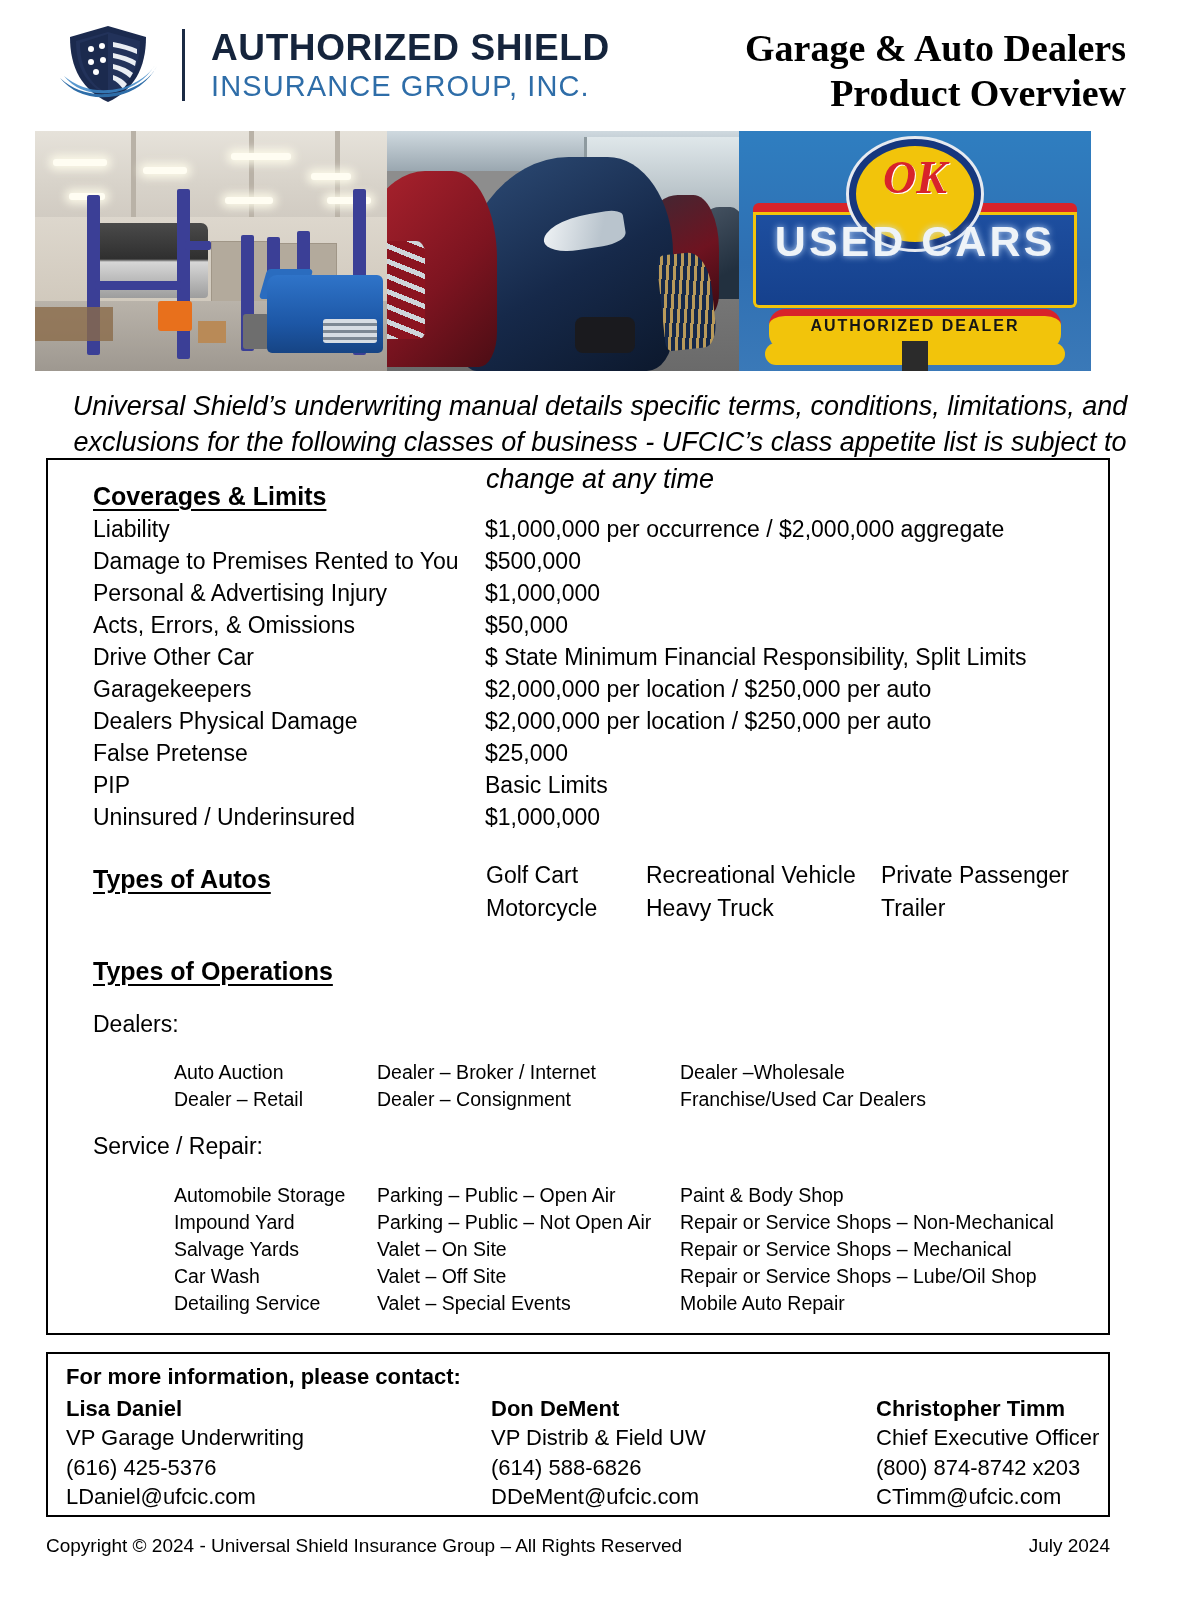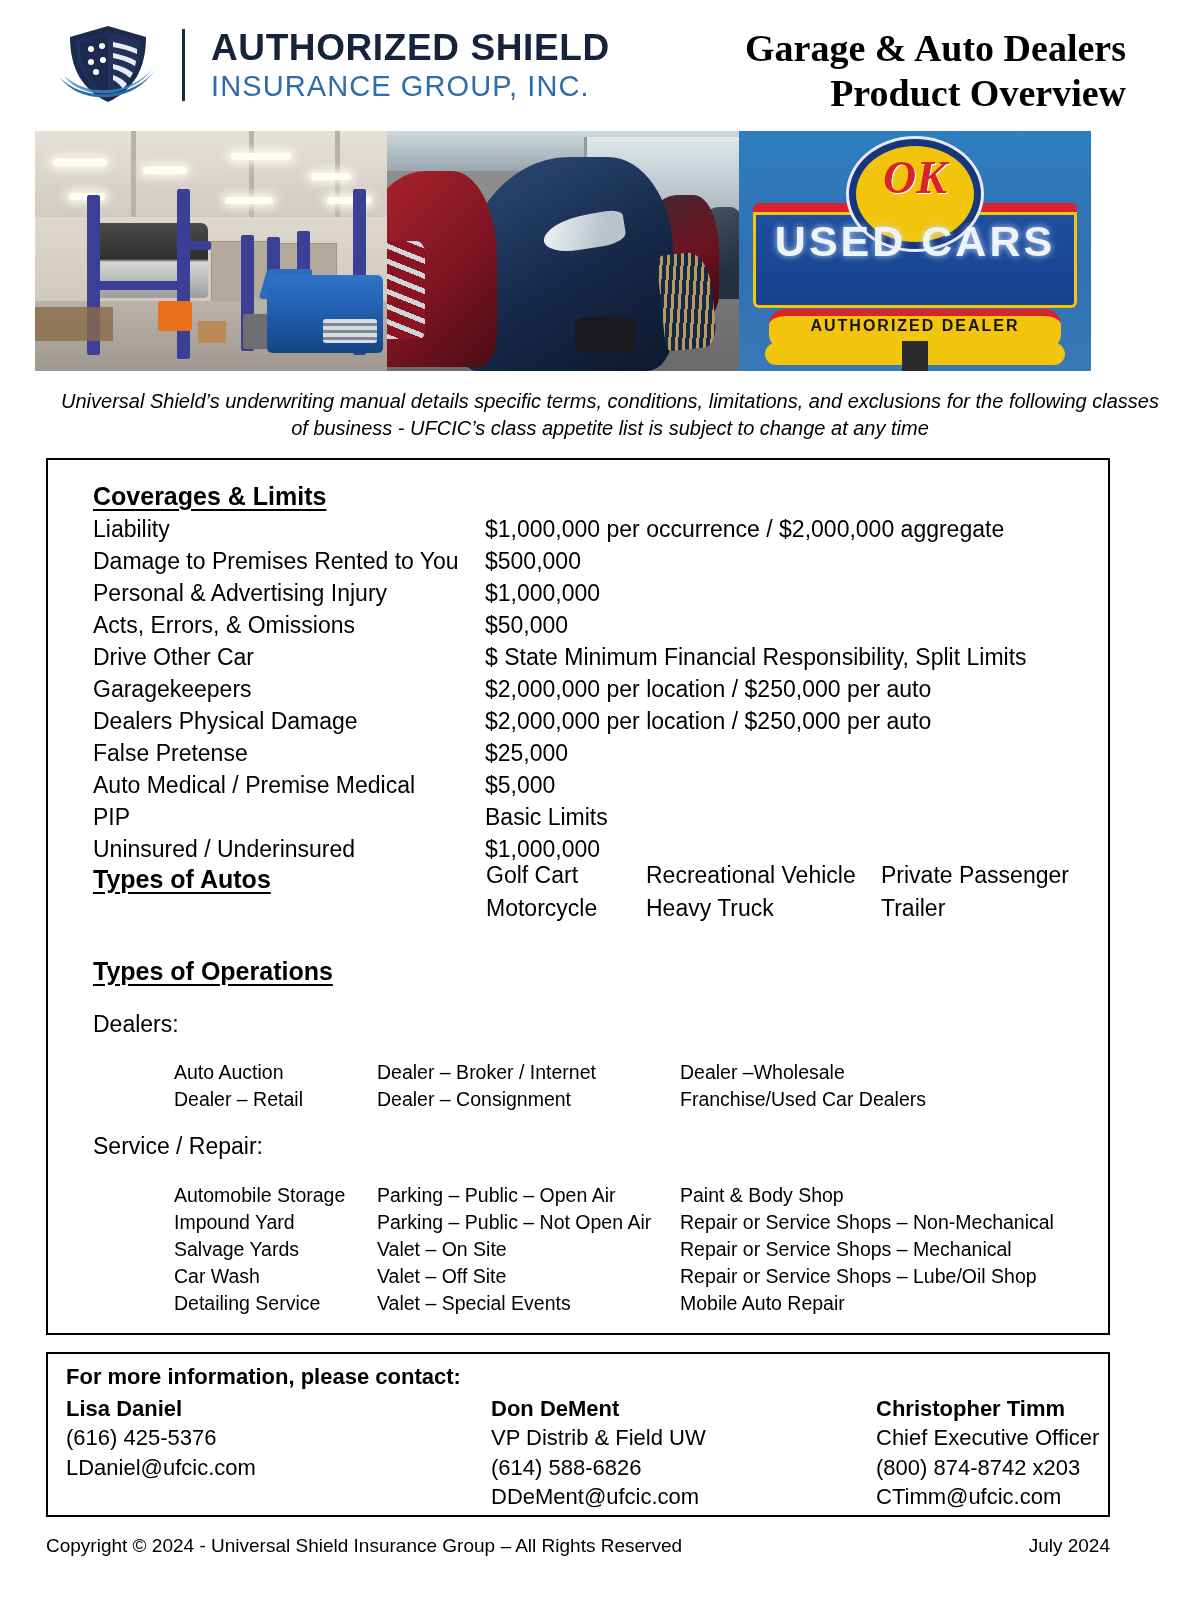--- a/index.html
+++ b/index.html
@@ -235,26 +235,26 @@
     bottom: 0; width: 26px; height: 30px; background: #2b2b2b;
   }
   .s-foot {
     position: absolute; left: 26px; right: 26px; bottom: 6px; height: 22px;
     background: #f2c40b; border-radius: 12px;
   }
 
   
   .intro {
     position: absolute;
-    top: 388px; left: 60px;
+    top: 388px; left: 50px;
     width: 1100px;
     text-align: center;
     font-family: "Liberation Sans", sans-serif;
     font-style: italic;
-    font-size: 20px;
+    font-size: 27px;
     line-height: 1.35;
   }
 
   
   .main-box {
     position: absolute;
     top: 458px; left: 46px;
     width: 1064px; height: 877px;
     border: 2px solid #000;
     box-sizing: border-box;
@@ -478,24 +478,20 @@
         </tr>
         <tr>
           <td class="k">Dealers Physical Damage</td>
           <td>$2,000,000 per location / $250,000 per auto</td>
         </tr>
         <tr>
           <td class="k">False Pretense</td>
           <td>$25,000</td>
         </tr>
         <tr>
-          <td class="k">Auto Medical / Premise Medical</td>
-          <td>$5,000</td>
-        </tr>
-        <tr>
           <td class="k">PIP</td>
           <td>Basic Limits</td>
         </tr>
         <tr>
           <td class="k">Uninsured / Underinsured</td>
           <td>$1,000,000</td>
         </tr>
       </tbody>
   </table>
 
@@ -539,20 +535,21 @@
       <div>Valet – Special Events</div>
       <div>Mobile Auto Repair</div>
     </div>
 </div>
 
 <div class="contact-box">
   <div class="contact-title">For more information, please contact:</div>
   <div class="contact-cols">
       <div class="contact-col">
         <div class="nm">Lisa Daniel</div>
+        <div>VP Garage Underwriting</div>
         <div>(616) 425-5376</div>
         <div>LDaniel@ufcic.com</div>
       </div>
       <div class="contact-col">
         <div class="nm">Don DeMent</div>
         <div>VP Distrib &amp; Field UW</div>
         <div>(614) 588-6826</div>
         <div>DDeMent@ufcic.com</div>
       </div>
       <div class="contact-col">

